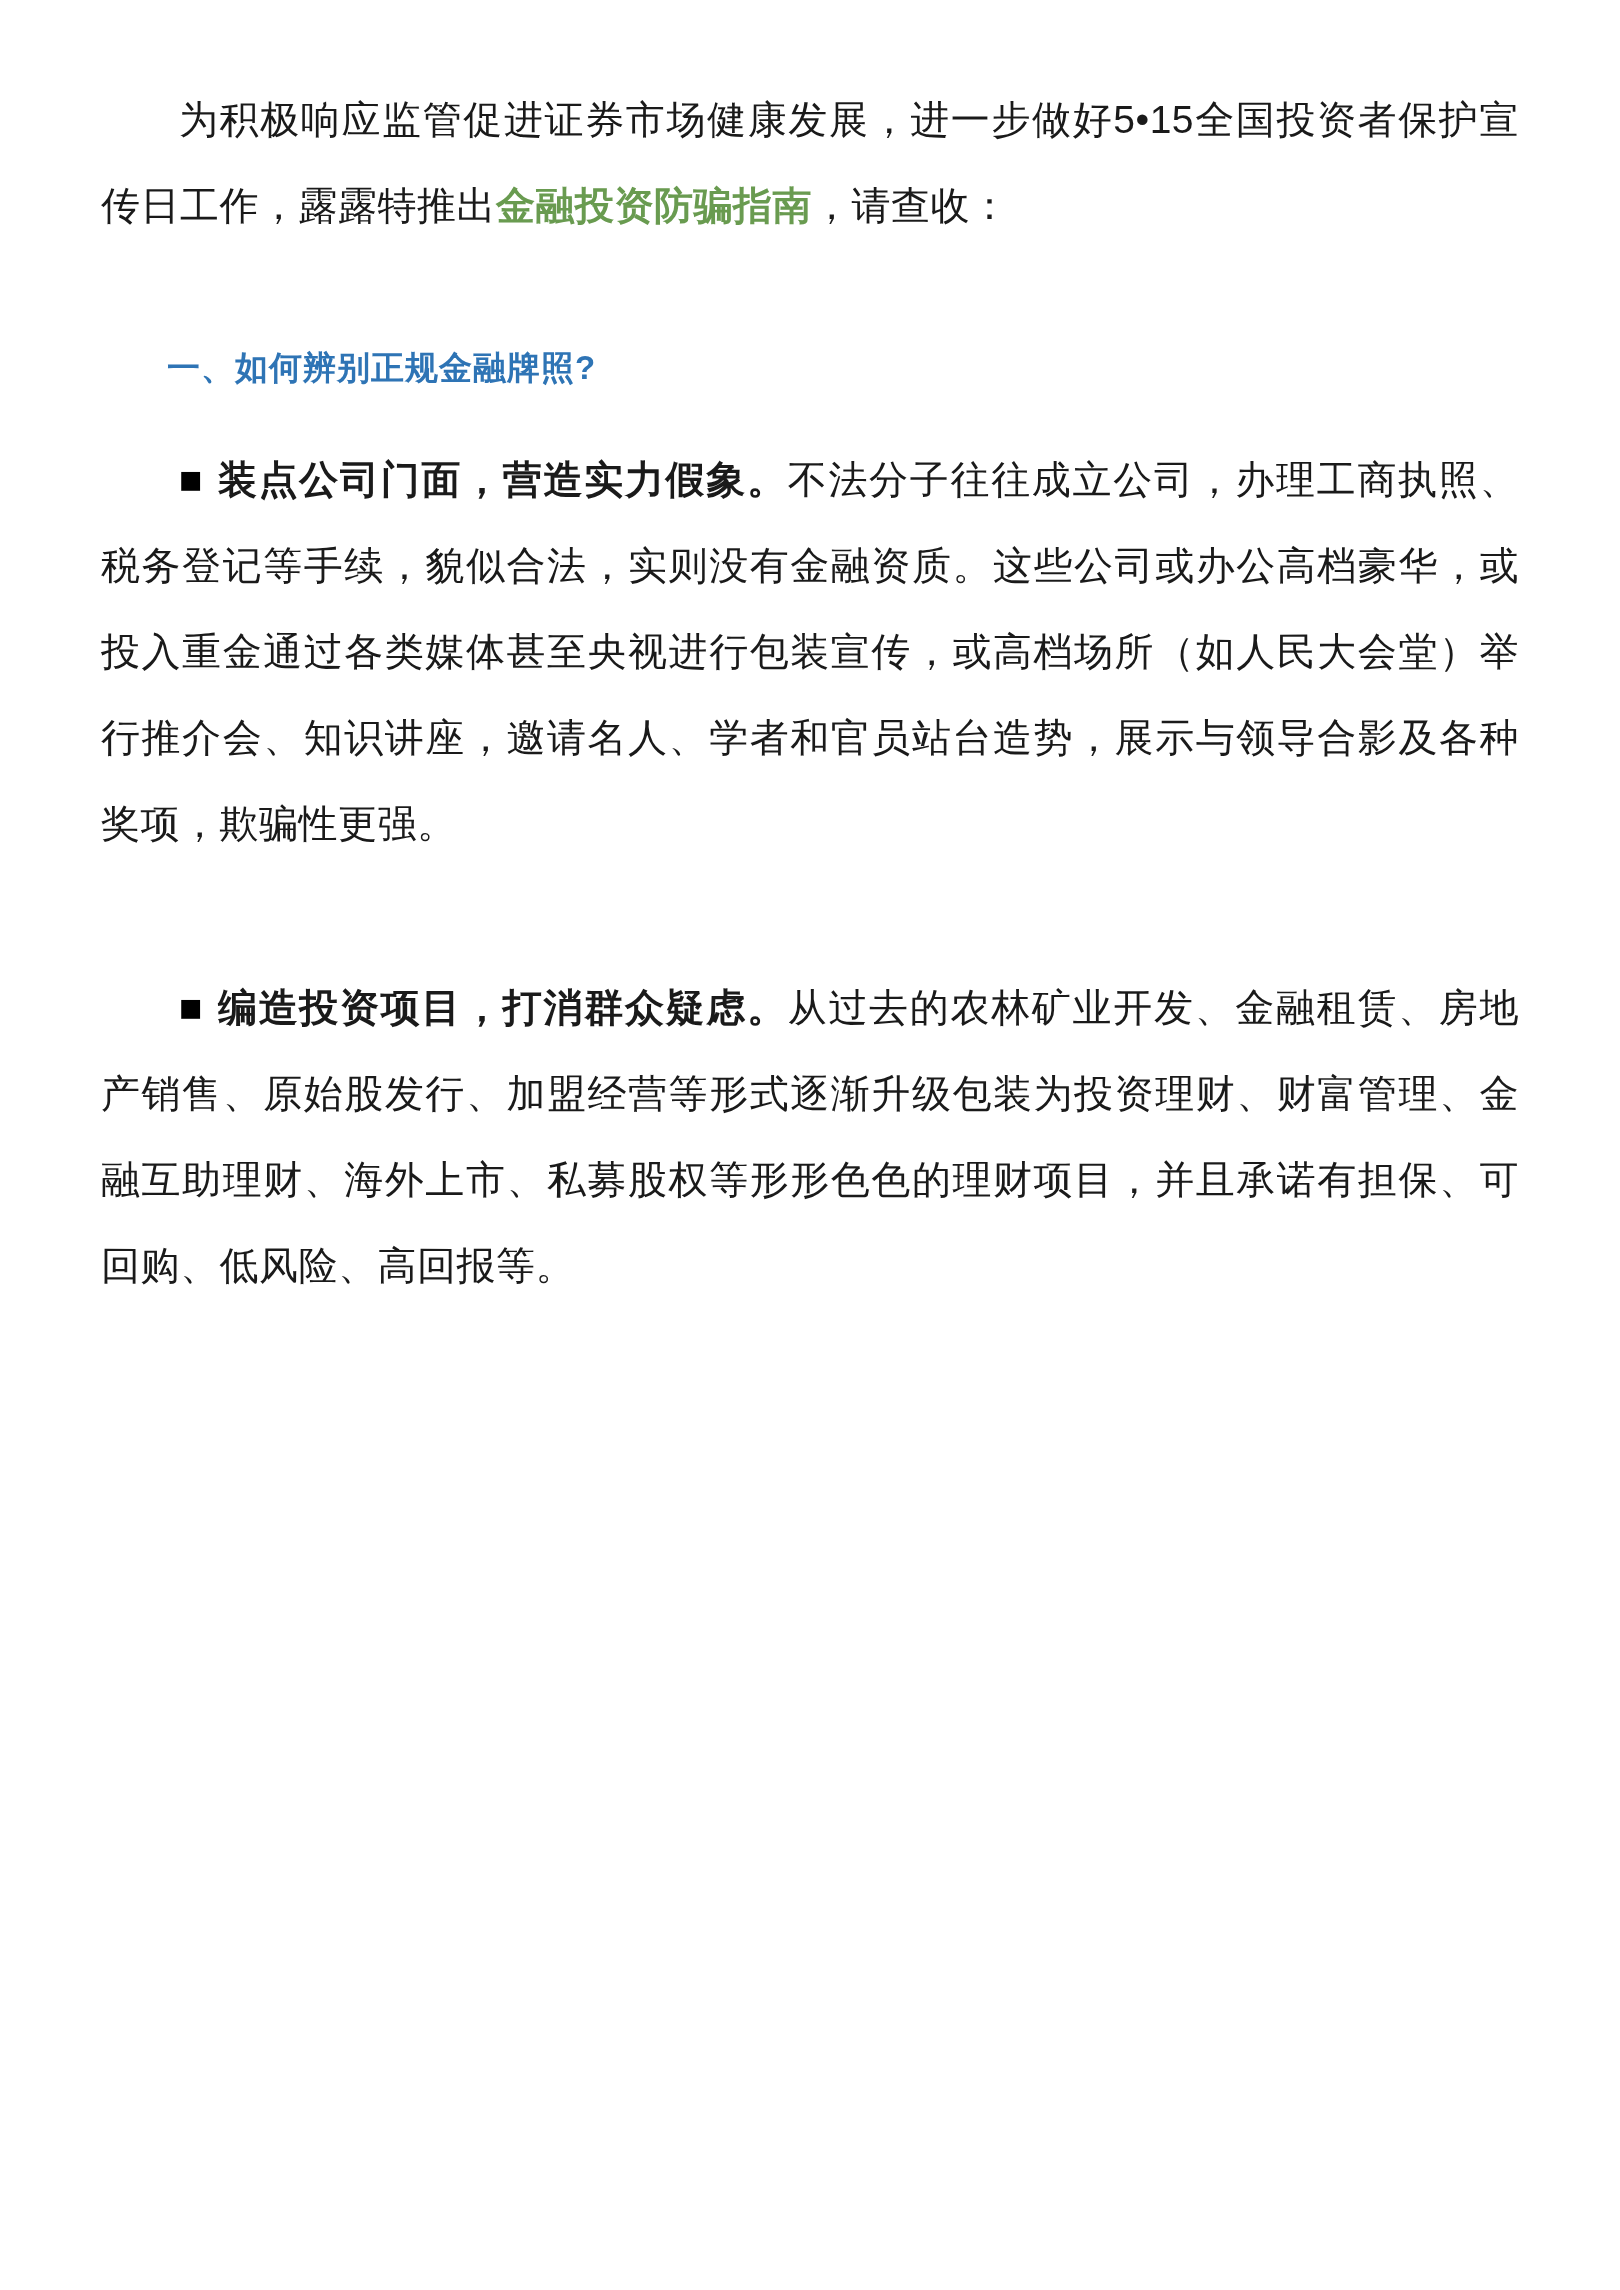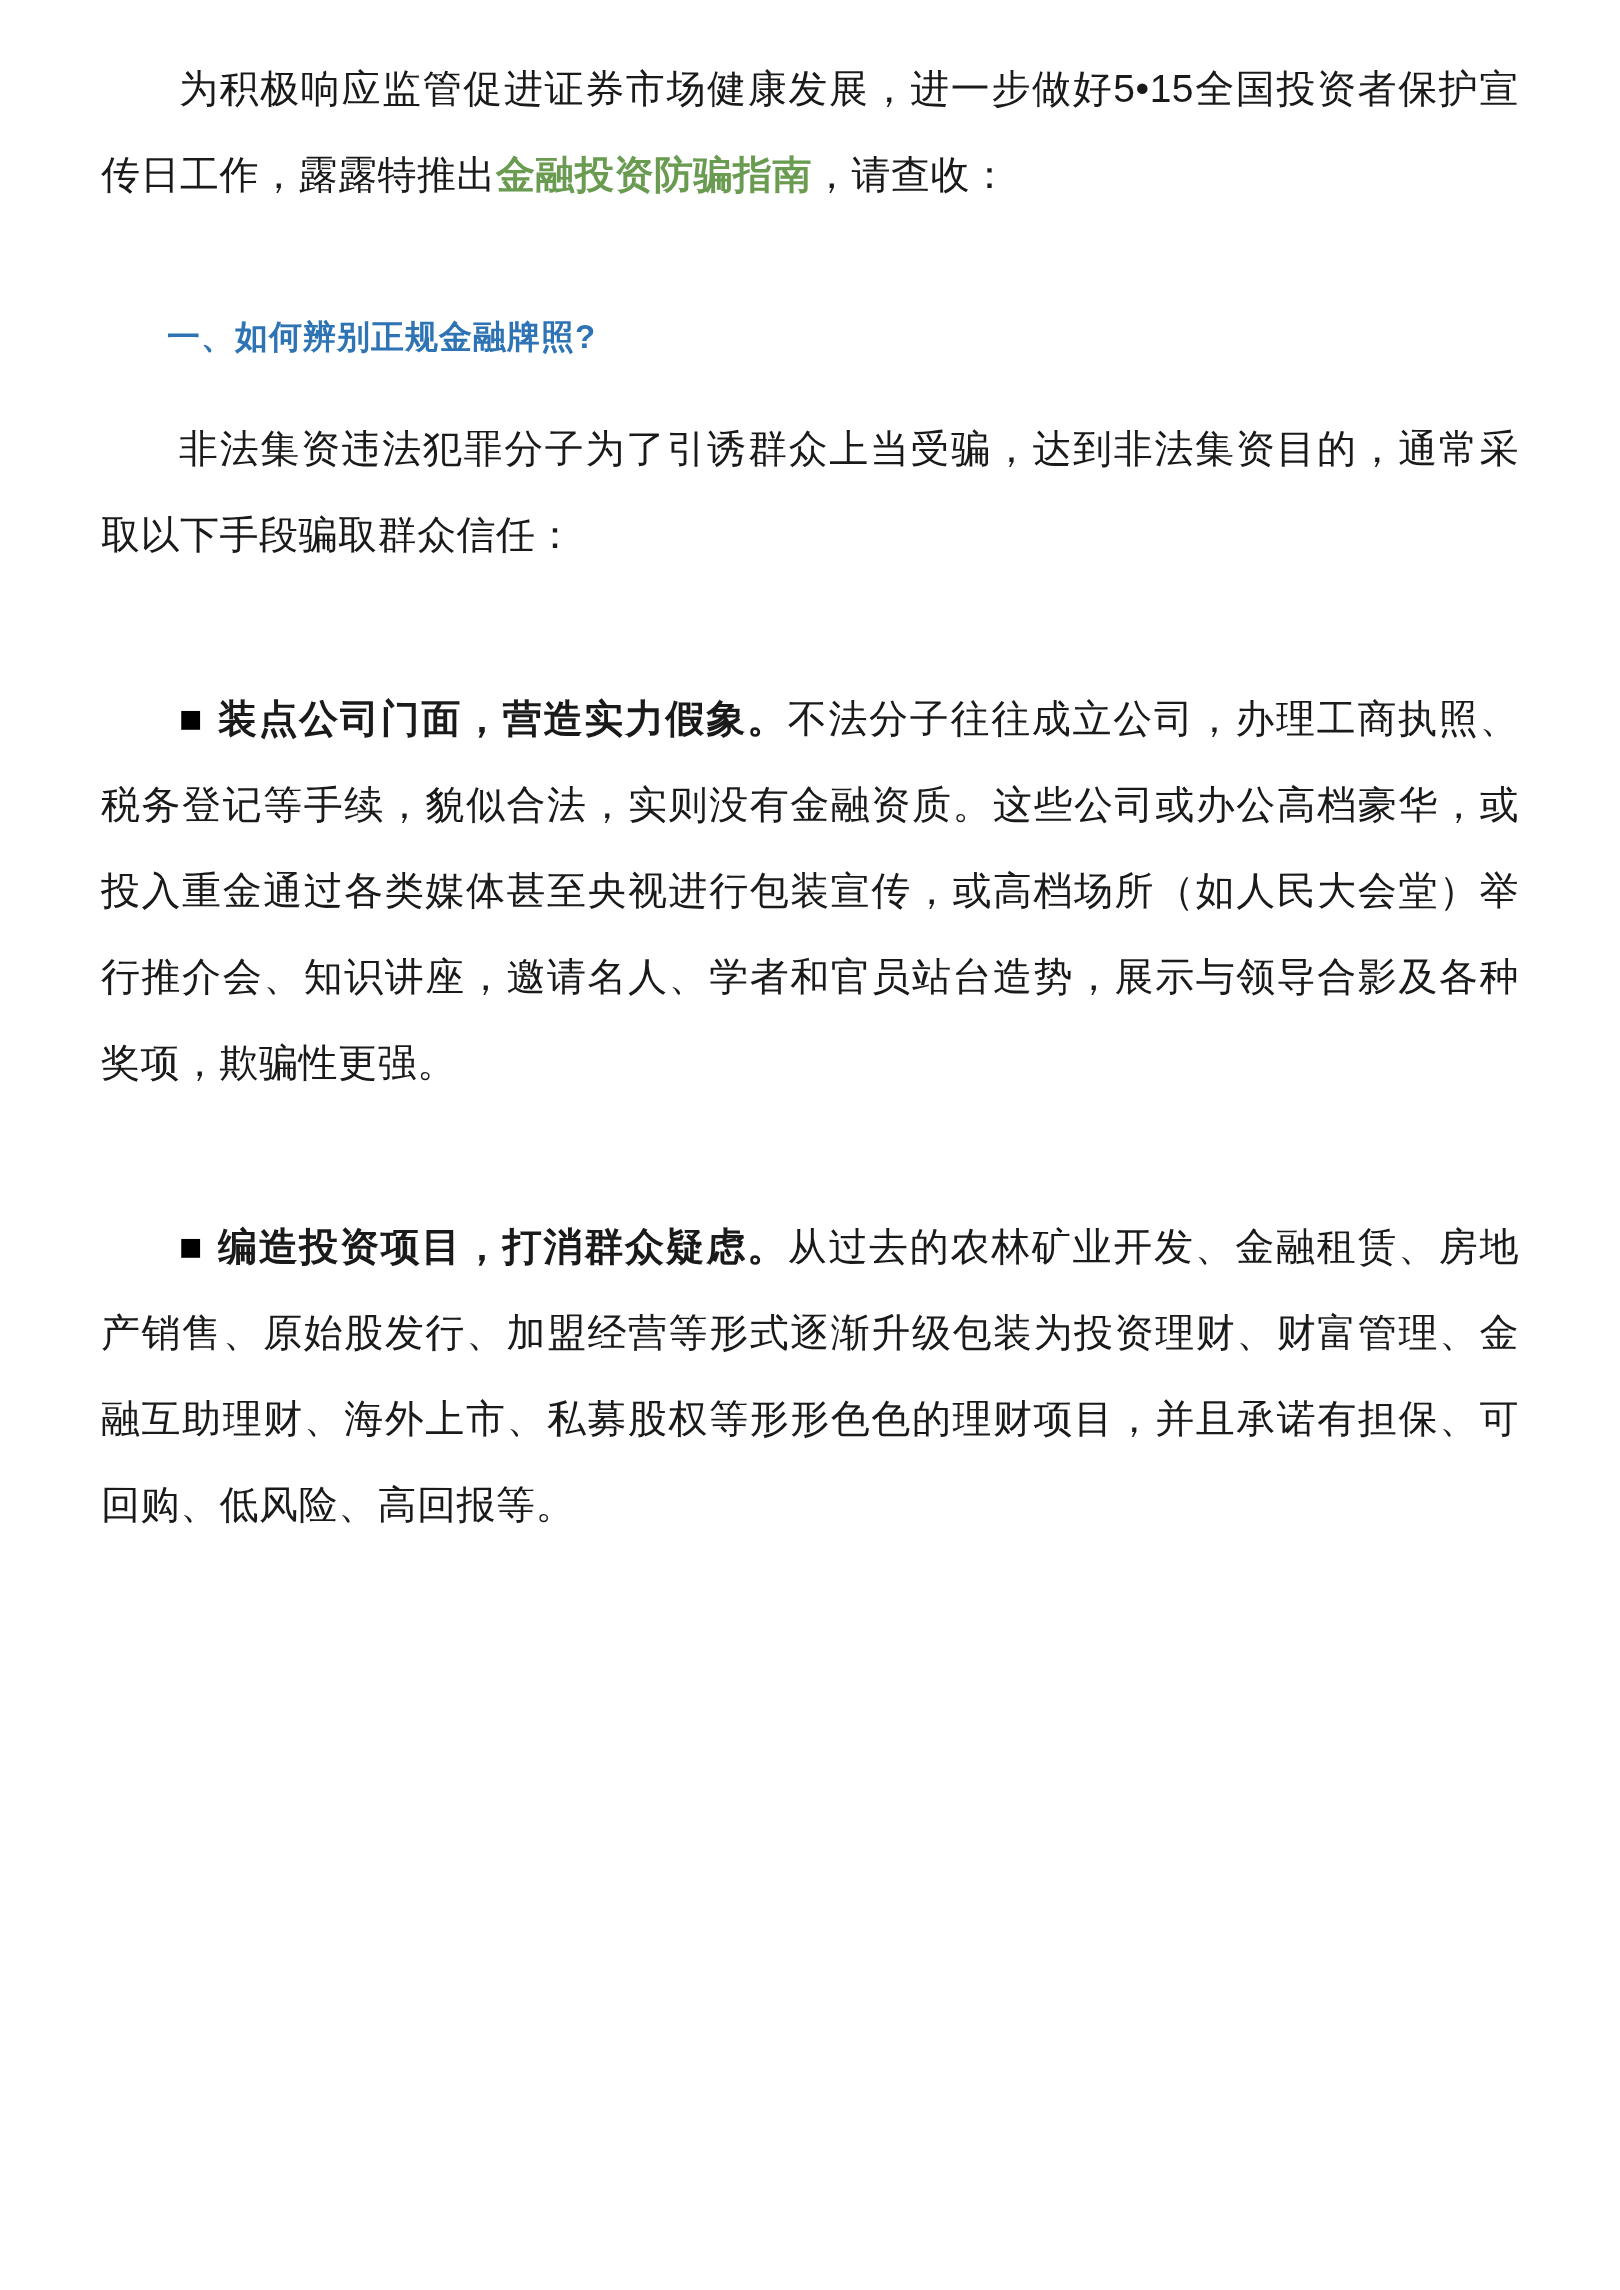--- a/index.html
+++ b/index.html
@@ -7,21 +7,21 @@
     padding: 0;
     background: #ffffff;
   }
   .page {
     position: relative;
     width: 1620px;
     height: 2291px;
     margin: 0 auto;
     background: #ffffff;
     box-sizing: border-box;
-    padding: 46px 101px 0 101px;
+    padding: 77px 101px 0 101px;
     font-family: "Liberation Sans", "DejaVu Sans", sans-serif;
     color: #1a1a1a;
     overflow: hidden;
   }
   p.body-para {
     font-size: 39px;
     line-height: 86px;
     margin: 0 0 98px 0;
     text-indent: 2em;
     text-align: justify;
@@ -54,20 +54,19 @@
 <body>
 
 <div class="page">
 
   <p class="body-para"><span>为积极响应监管促进证券市场健康发展，进一步做好5•15全国投资者保护宣传日工作，露露特推出</span><span class="highlight-green">金融投资防骗指南</span><span>，请查收：</span></p>
 
   <h2 class="section-heading">一、如何辨别正规金融牌照?</h2>
 
 
 
-  <p class="body-para">非法集资违法犯罪分子为了引诱群众上当受骗，达到非法集资目的，通常采取以下手段骗取群众信任：</p>
 
   <p class="body-para"><span class="bullet-marker">■</span><span class="tactic-title">装点公司门面，营造实力假象。</span><span>不法分子往往成立公司，办理工商执照、税务登记等手续，貌似合法，实则没有金融资质。这些公司或办公高档豪华，或投入重金通过各类媒体甚至央视进行包装宣传，或高档场所（如人民大会堂）举行推介会、知识讲座，邀请名人、学者和官员站台造势，展示与领导合影及各种奖项，欺骗性更强。</span></p>
 
   <p class="body-para"><span class="bullet-marker">■</span><span class="tactic-title">编造投资项目，打消群众疑虑。</span><span>从过去的农林矿业开发、金融租赁、房地产销售、原始股发行、加盟经营等形式逐渐升级包装为投资理财、财富管理、金融互助理财、海外上市、私募股权等形形色色的理财项目，并且承诺有担保、可回购、低风险、高回报等。</span></p>
 
 </div>
 
 
 </body></html>

